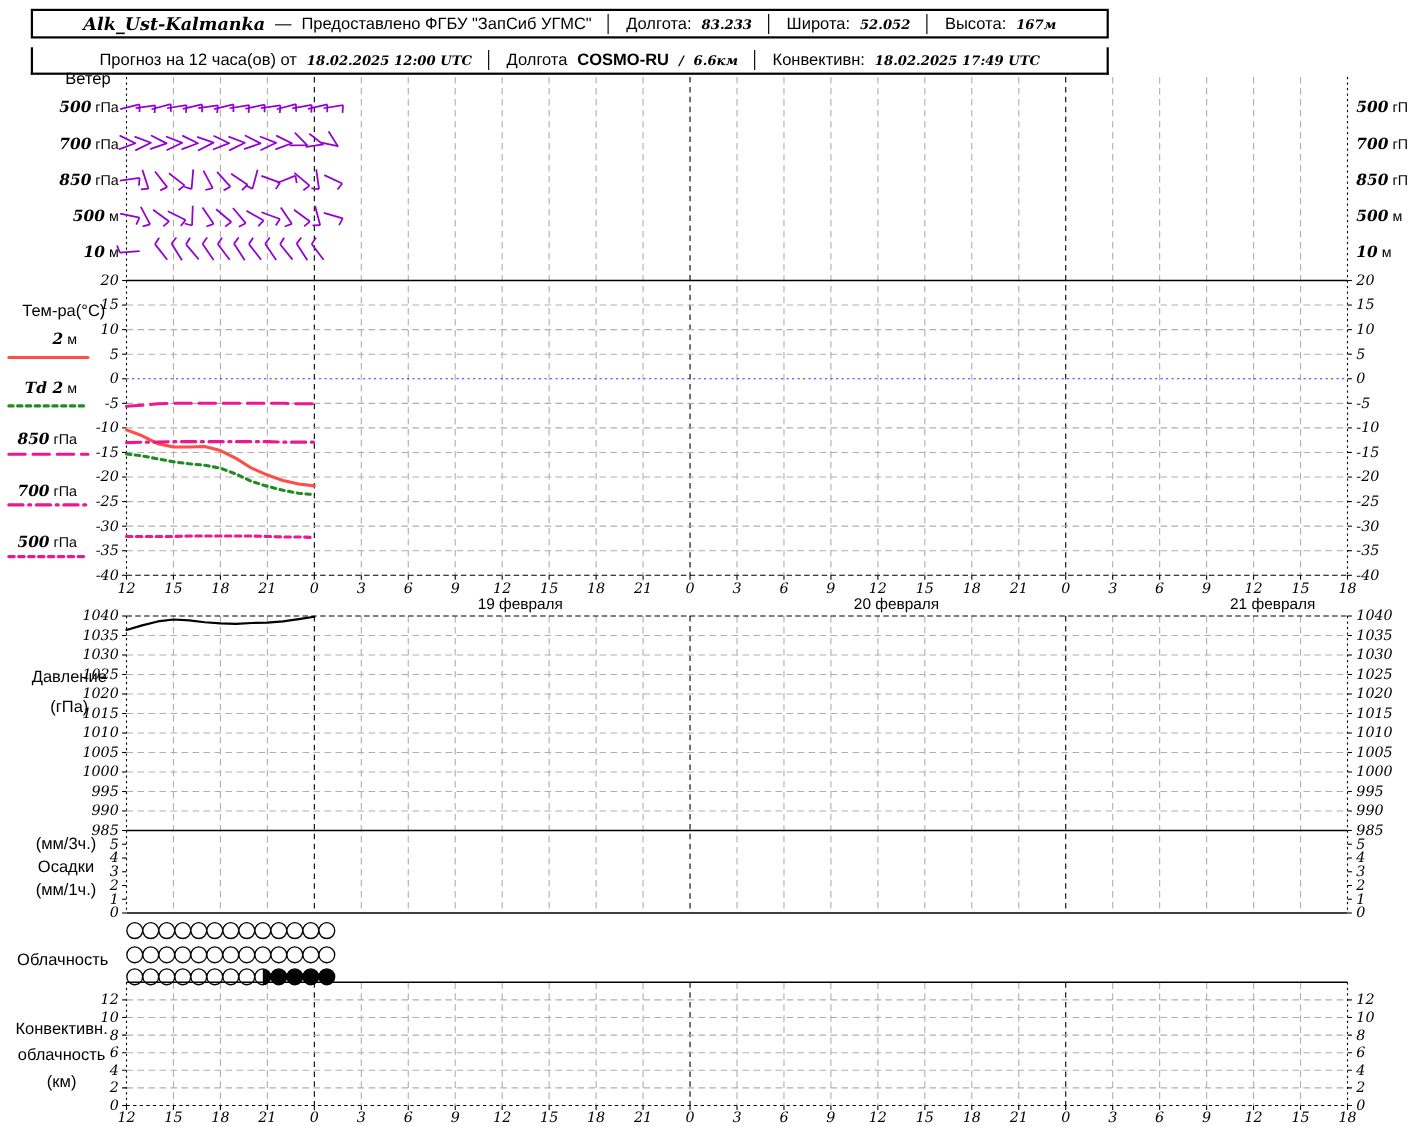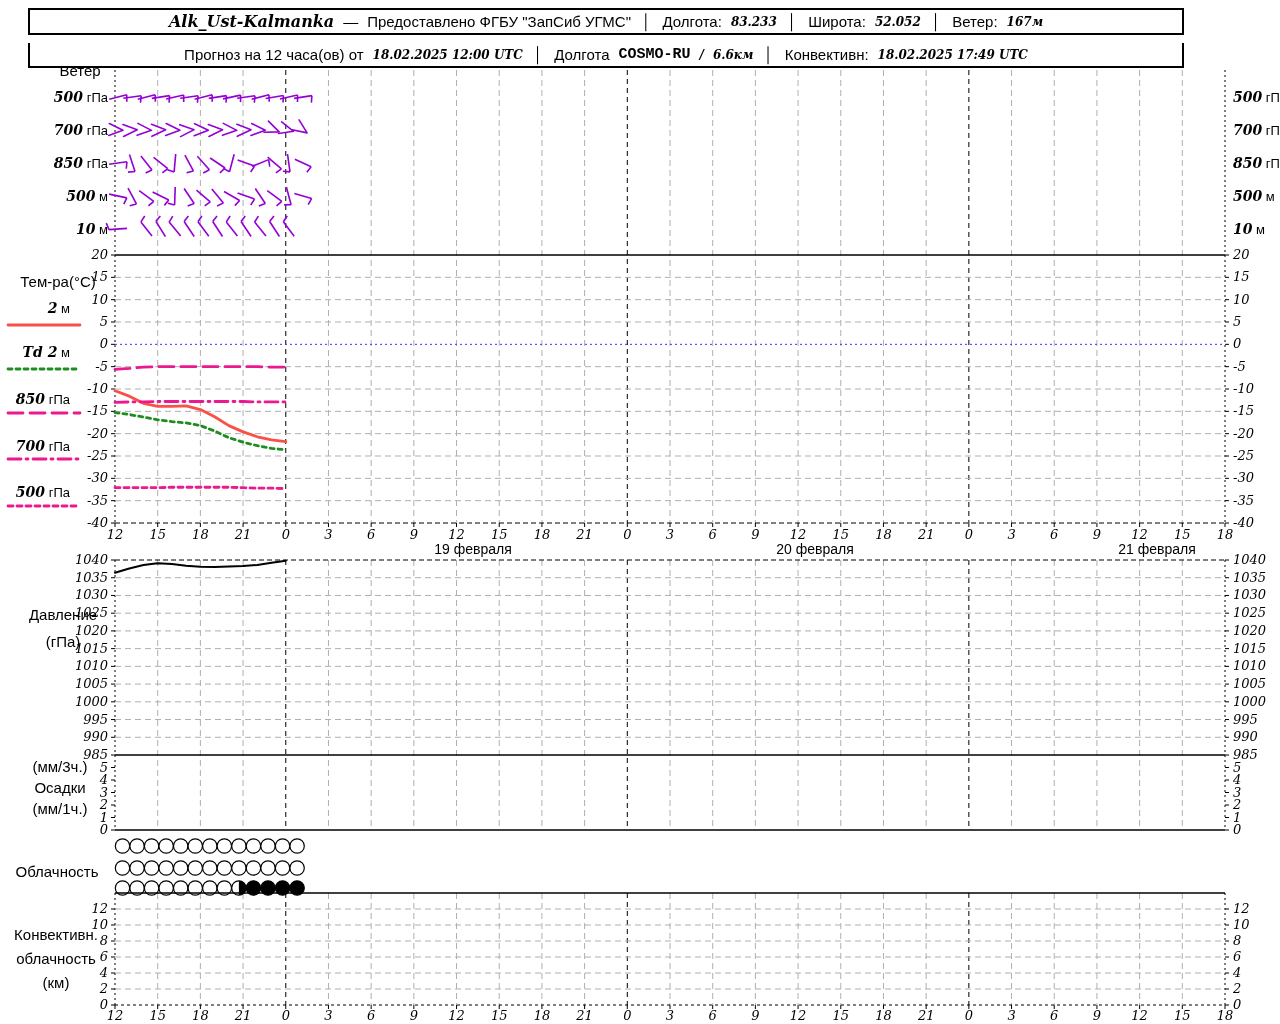--- a/index.html
+++ b/index.html
@@ -1,26 +1,26 @@
 <!DOCTYPE html>
 <html><head>
 <meta charset="utf-8">
 <style>
   html,body{margin:0;padding:0;background:#fff;}
   body{width:1280px;height:1024px;position:relative;overflow:hidden;
        font-family:"Liberation Sans",sans-serif;color:#000;}
-  .hdr{position:absolute;left:28px;width:1156px;border:2px solid #000;
+  .hdr{position:absolute;left:28px;width:980px;border:2px solid #000;
        box-sizing:border-box;display:flex;align-items:center;justify-content:center;
        gap:9px;white-space:nowrap;font-size:15px;background:#fff;}
   #hdr1{top:8px;height:27px;}
   #hdr2{top:43px;height:25px;border-top:none;}
   .sep{font-weight:400;padding:0 2px;}
   .station{font-family:"DejaVu Serif",serif;font-style:italic;font-weight:bold;font-size:16px;}
   .val{font-family:"DejaVu Serif",serif;font-style:italic;font-weight:bold;font-size:12px;}
-  .model{font-family:Liberation Mono, monospace;font-weight:bold;}
+  .model{font-family:Liberation Sans, sans-serif;font-weight:bold;}
   #chart{position:absolute;left:0;top:0;}
   text{fill:#000;}
   .tick{font:italic 13px "DejaVu Serif",serif;}
   .lbl{font:15px "Liberation Sans",sans-serif;}
   .num{font:italic 14px "DejaVu Serif",serif;font-weight:bold;}
   .unit{font:13px "Liberation Sans",sans-serif;}
   .date{font:14px "Liberation Sans",sans-serif;}
 </style>
 </head>
 <body>
@@ -29,21 +29,21 @@
   <span class="station">Alk_Ust-Kalmanka</span>
   <span>—</span>
   <span>Предоставлено ФГБУ "ЗапСиб УГМС"</span>
   <span class="sep">│</span>
   <span>Долгота:</span>
   <span class="val">83.233</span>
   <span class="sep">│</span>
   <span>Широта:</span>
   <span class="val">52.052</span>
   <span class="sep">│</span>
-  <span>Ветер:</span>
+  <span>Высота:</span>
   <span class="val">167м</span>
 </div>
 
 <div class="hdr" id="hdr2">
   <span>Прогноз на 12 часа(ов) от</span>
   <span class="val">18.02.2025 12:00 UTC</span>
   <span class="sep">│</span>
   <span>Долгота</span>
   <span class="model">COSMO-RU</span>
   <span class="val">/</span>

